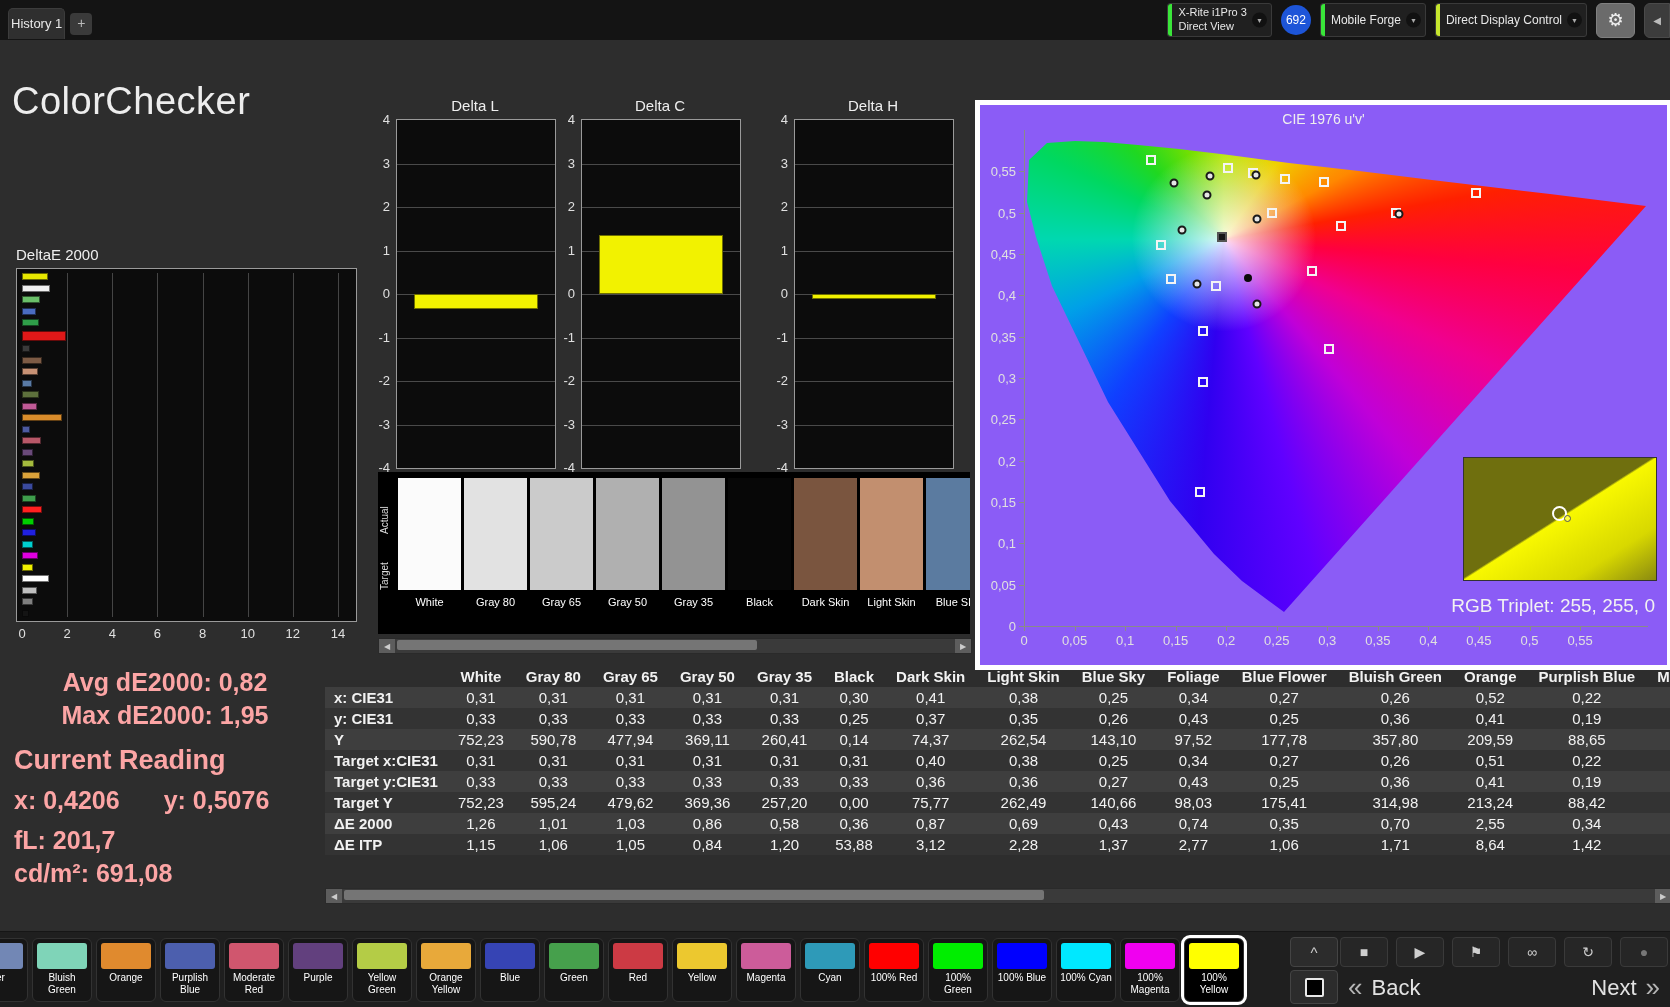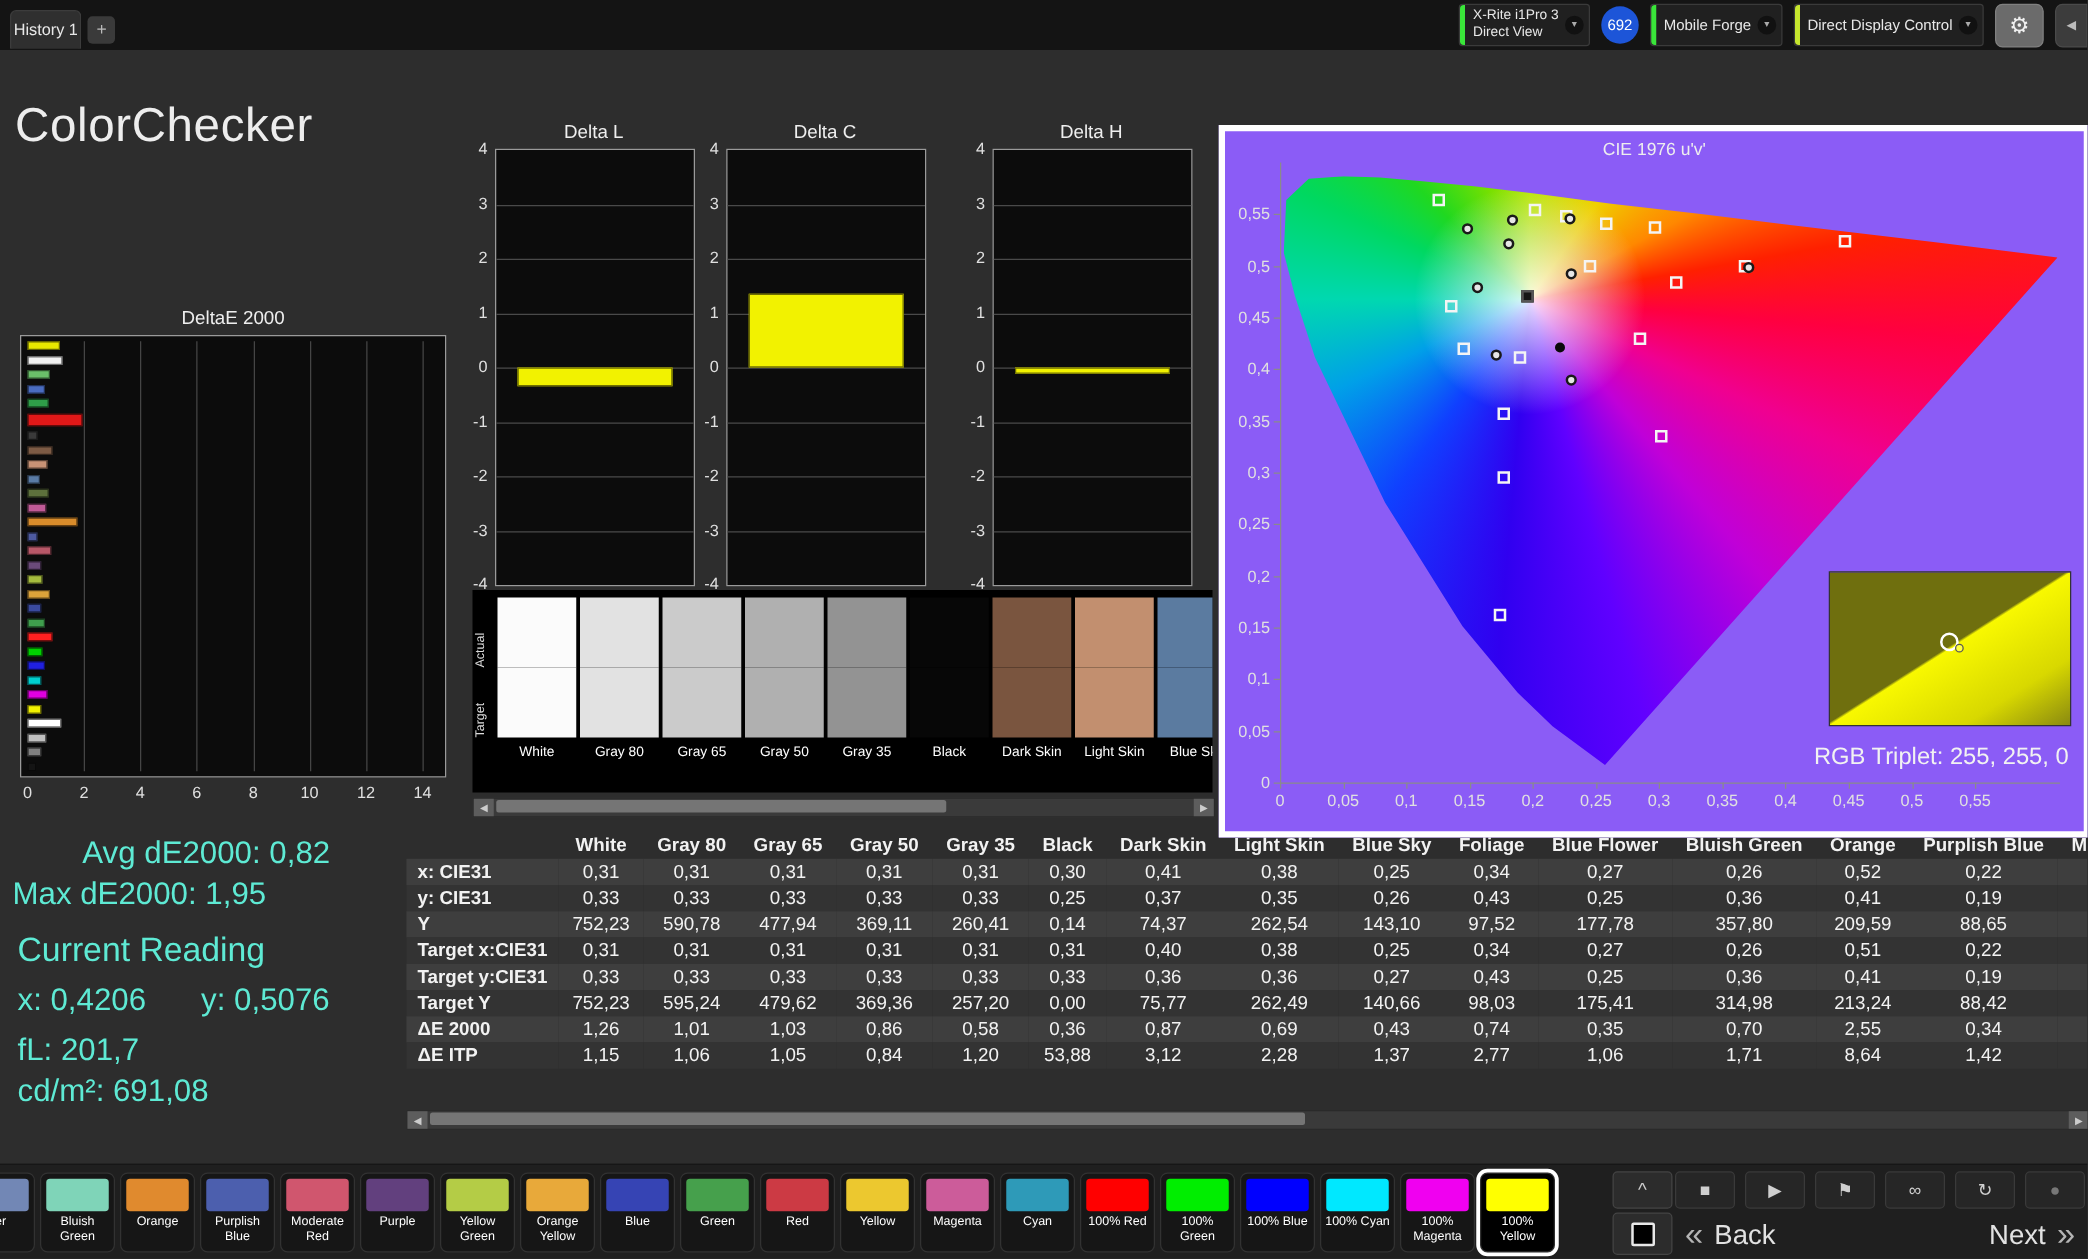--- a/index.html
+++ b/index.html
@@ -24,21 +24,21 @@
   .gearbtn{width:37px;height:33px;background:#6b6b6b;border:1px solid #808080;border-radius:6px;color:#f0f0f0;
     font-size:18px;display:flex;align-items:center;justify-content:center;}
   .collapsebtn{width:24px;height:33px;background:#3c3c3c;border:1px solid #4a4a4a;border-radius:6px 0 0 6px;
     color:#bbb;font-size:10px;display:flex;align-items:center;justify-content:center;}
 
   
   .pagetitle{position:absolute;left:12px;top:80px;font-size:38px;color:#ededed;letter-spacing:.5px;}
 
   
   .dechart{position:absolute;left:16px;top:246px;width:341px;height:400px;}
-  .de-title{position:absolute;left:0;top:0;width:100%;text-align:center;font-size:15px;color:#eee;}
+  .de-title{position:absolute;left:0;top:0;width:100%;text-align:left;font-size:15px;color:#eee;}
   .de-panel{position:absolute;left:0;top:22px;width:339px;height:352px;background:#0c0c0c;border:1px solid #9a9a9a;}
   .de-plot{position:absolute;left:5px;top:4px;width:316px;bottom:4px;display:flex;flex-direction:column;justify-content:space-between;}
   .vgrid{position:absolute;top:0;bottom:0;width:1px;background:#454545;}
   .debar-row{position:relative;height:7px;}
   .debar{height:100%;border:1px solid rgba(0,0,0,.55);box-sizing:border-box;}
   .debar-row.thick{height:10px;}
   .de-xticks{position:absolute;left:6px;top:380px;width:316px;height:16px;}
   .de-xticks span{position:absolute;transform:translateX(-50%);font-size:13px;color:#e0e0e0;}
 
   
@@ -92,23 +92,23 @@
   .mk-circle{width:9px;height:9px;border:2px solid #1a1a1a;border-radius:50%;background:#e6e6e6;}
   .mk-dot{width:8px;height:8px;border-radius:50%;background:#0a0a0a;}
   .mk-square_filled{width:10px;height:10px;border:2px solid #555;background:#161616;}
   .cie-inset{position:absolute;left:483px;top:352px;width:192px;height:122px;border:1px solid #333;
     background:linear-gradient(to bottom right,#6f6f0e 0 49%,#f8f800 50%,#d8d800 78%,#8a8a10 100%);}
   .inset-ring{position:absolute;left:88px;top:48px;width:11px;height:11px;border:2px solid #fff;border-radius:50%;}
   .inset-dot{position:absolute;left:100px;top:57px;width:5px;height:5px;border-radius:50%;background:#ffff40;border:1px solid #555;}
   .cie-rgb{position:absolute;top:490px;right:12px;font-size:19px;color:#f2f2f2;}
 
   
-  .stat{position:absolute;color:#5eead4;}
+  .stat{position:absolute;color:#fca5a5;font-weight:bold;}
   .st-avg{left:10px;top:668px;width:310px;text-align:center;font-size:25px;}
-  .st-max{left:10px;top:701px;width:310px;text-align:left;font-size:25px;}
+  .st-max{left:10px;top:701px;width:310px;text-align:center;font-size:25px;}
   .st-cur{left:14px;top:745px;font-size:27px;}
   .st-xy{left:14px;top:786px;font-size:25px;display:flex;gap:44px;}
   .st-fl{left:14px;top:826px;font-size:25px;}
   .st-cd{left:14px;top:859px;font-size:25px;}
 
   
   .results{position:absolute;left:325px;top:666px;width:1345px;height:214px;overflow:hidden;}
   .results table{border-collapse:collapse;white-space:nowrap;font-size:15px;color:#f2f2f2;}
   .results thead th{padding:2px 11px;font-weight:bold;text-align:center;}
   .results tbody th{padding:2px 9px;font-weight:bold;text-align:left;}

